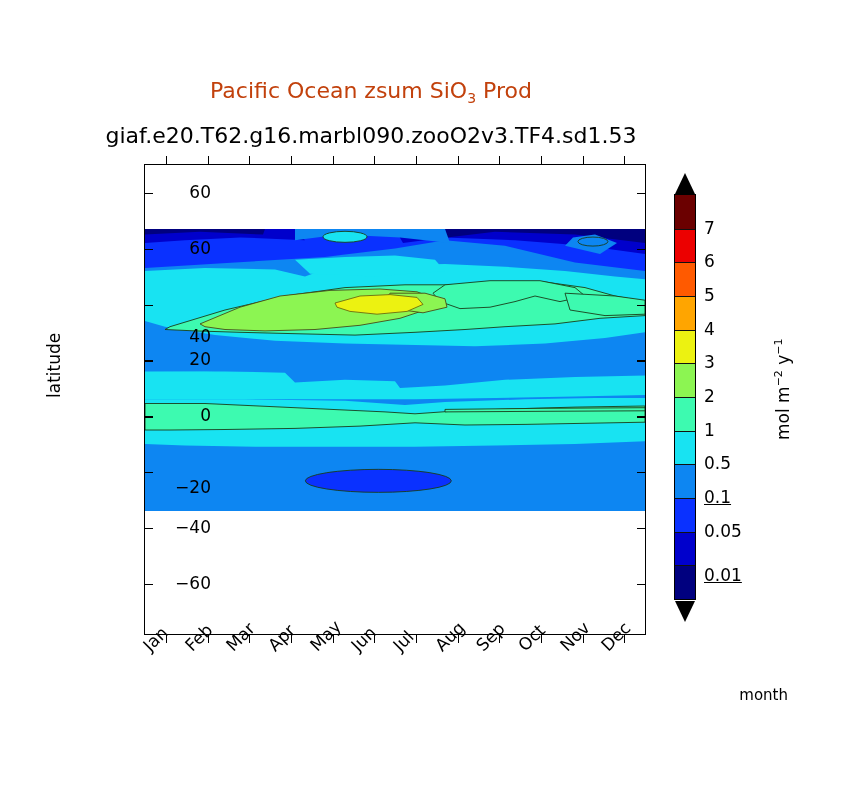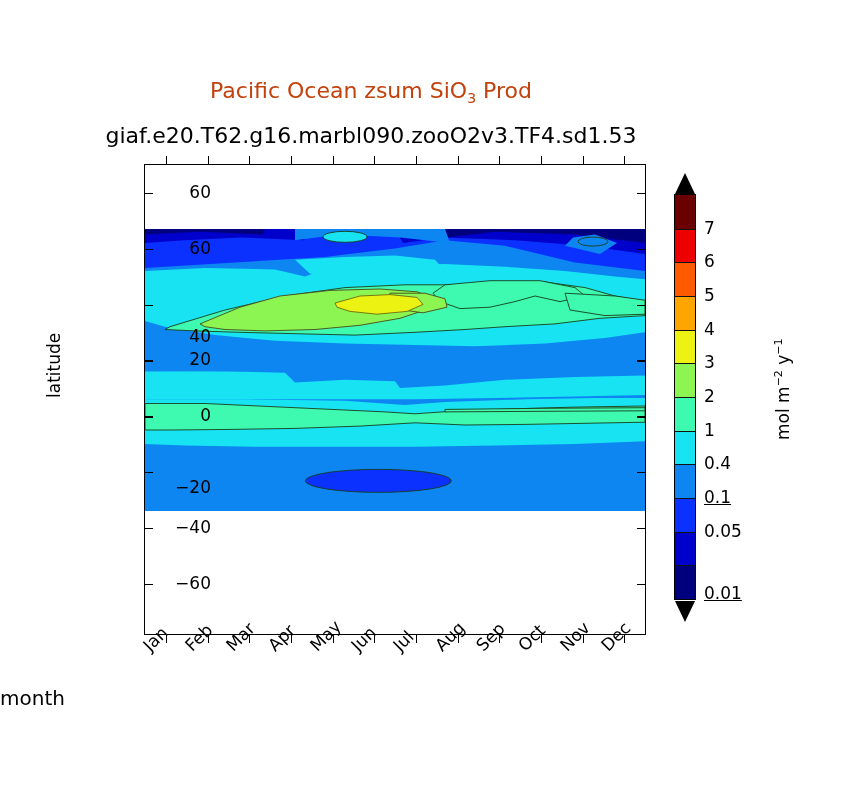--- a/index.html
+++ b/index.html
@@ -19,21 +19,21 @@
   
   #datafield{position:absolute;left:0;width:500px;overflow:hidden;}
   .ytick-in{position:absolute;left:0px;width:8px;height:1.3px;background:#000;}
   .ytick-r{position:absolute;left:492px;width:8px;height:1.3px;background:#000;}
   .ylab{position:absolute;right:652px;text-align:right;font-size:17px;white-space:nowrap;transform:translateY(-50%);}
   #ylabel{position:absolute;left:44px;top:398px;font-size:17px;transform:rotate(-90deg);transform-origin:0 0;white-space:nowrap;}
 
   
   .xtick{position:absolute;top:469px;width:1.3px;height:9px;background:#000;}
   .xlab{position:absolute;top:641px;font-size:17px;white-space:nowrap;transform-origin:left top;transform:rotate(-45deg);}
-  #xlabel{position:absolute;left:0;top:686px;width:788px;text-align:left;font-size:20px;}
+  #xlabel{position:absolute;left:0;top:686px;width:788px;text-align:right;font-size:15px;}
 
   
   #cbar{position:absolute;left:674px;top:172px;width:22px;height:450px;}
   #cbarbody{position:absolute;left:0;top:22px;width:22px;height:406px;border:1.1px solid #000;box-sizing:border-box;overflow:hidden;}
   .cband{position:absolute;left:0;width:100%;}
   .cbline{position:absolute;left:0;width:100%;height:1px;background:#111;}
   .cbarrow{position:absolute;left:0;width:22px;height:23px;}
   .cblab{position:absolute;left:704px;font-size:17px;white-space:nowrap;transform:translateY(-50%);}
   #cbunits{position:absolute;left:772px;top:440px;font-size:17px;white-space:nowrap;transform:rotate(-90deg);transform-origin:0 0;}
   #cbunits sup{font-size:11px;}
@@ -173,24 +173,24 @@
     <div class="xlab" style="left: 222.167px;">Mar</div>
     <div class="xlab" style="left: 263.833px;">Apr</div>
     <div class="xlab" style="left: 305.5px;">May</div>
     <div class="xlab" style="left: 347.167px;">Jun</div>
     <div class="xlab" style="left: 388.833px;">Jul</div>
     <div class="xlab" style="left: 430.5px;">Aug</div>
     <div class="xlab" style="left: 472.167px;">Sep</div>
     <div class="xlab" style="left: 513.833px;">Oct</div>
     <div class="xlab" style="left: 555.5px;">Nov</div>
     <div class="xlab" style="left: 597.167px;">Dec</div>
-    <div class="cblab" style="top: 593px; text-decoration: underline;">0.01</div>
+    <div class="cblab" style="top: 575px; text-decoration: underline;">0.01</div>
     <div class="cblab" style="top: 530.667px;">0.05</div>
     <div class="cblab" style="top: 497px; text-decoration: underline;">0.1</div>
-    <div class="cblab" style="top: 463.333px;">0.4</div>
+    <div class="cblab" style="top: 463.333px;">0.5</div>
     <div class="cblab" style="top: 429.667px;">1</div>
     <div class="cblab" style="top: 396px;">2</div>
     <div class="cblab" style="top: 362.333px;">3</div>
     <div class="cblab" style="top: 328.667px;">4</div>
     <div class="cblab" style="top: 295px;">5</div>
     <div class="cblab" style="top: 261.333px;">6</div>
     <div class="cblab" style="top: 227.667px;">7</div>
   </div>
 
 </body></html>

